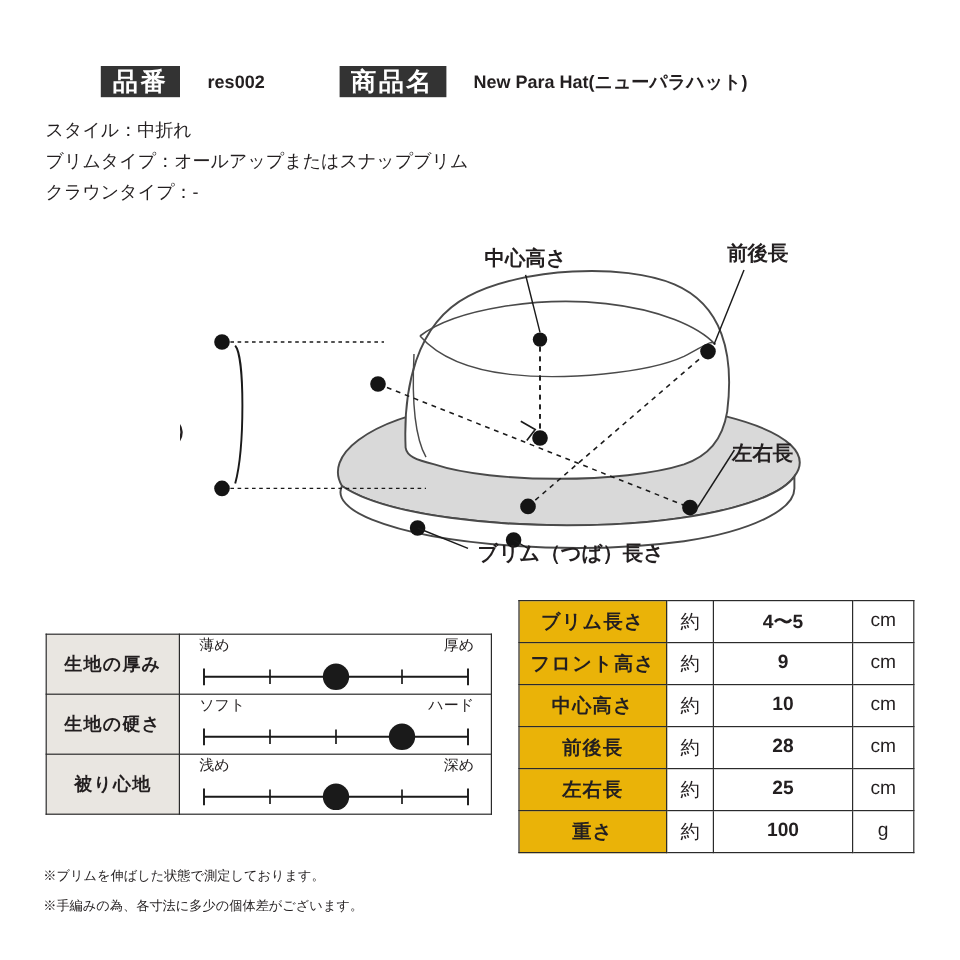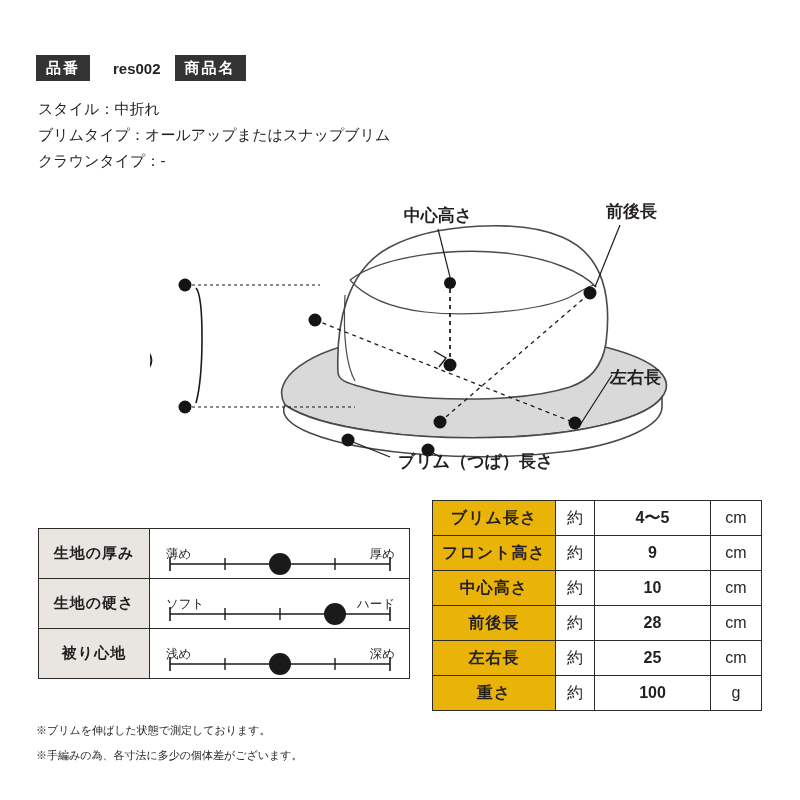--- a/index.html
+++ b/index.html
@@ -26,28 +26,29 @@
     position: absolute;
     left: 36px;
     top: 55px;
     display: flex;
     align-items: stretch;
     height: 26px;
   }
   .tag {
     background: #333333;
     color: #ffffff;
-    font-size: 15px;
+    font-size: 21px;
     font-weight: bold;
     display: flex;
     align-items: center;
     justify-content: center;
     padding: 0 10px;
     letter-spacing: 2px;
     white-space: nowrap;
+    margin-left: 48px;
   }
   .tagval {
     color: #231f20;
     font-size: 15px;
     font-weight: bold;
     display: flex;
     align-items: center;
     padding: 0 14px 0 23px;
     white-space: nowrap;
   }
@@ -104,21 +105,21 @@
     padding: 0;
     position: relative;
   }
   .gauge-wrap {
     position: relative;
     width: 100%;
     height: 47px;
   }
   .gauge-min, .gauge-max {
     position: absolute;
-    top: 16px;
+    top: 0;
     font-size: 12.5px;
     white-space: nowrap;
   }
   .gauge-min { left: 16px; }
   .gauge-max { right: 14px; }
   .gauge-svg {
     position: absolute;
     left: 0;
     top: 20px;
   }
@@ -195,20 +196,21 @@
 </style>
 </head>
 <body>
 
 <div class="page">
 
   <div class="header">
     <div class="tag">品番</div>
     <div class="tagval">res002</div>
     <div class="tag">商品名</div>
+    <div class="tagval wide">New Para Hat(ニューパラハット)</div>
   </div>
 
   <div class="specs">
     <div>スタイル：中折れ</div>
     <div>ブリムタイプ：オールアップまたはスナップブリム</div>
     <div>クラウンタイプ：-</div>
   </div>
 
   <div class="illus">
     <svg width="640" height="300" viewBox="0 0 640 300">

